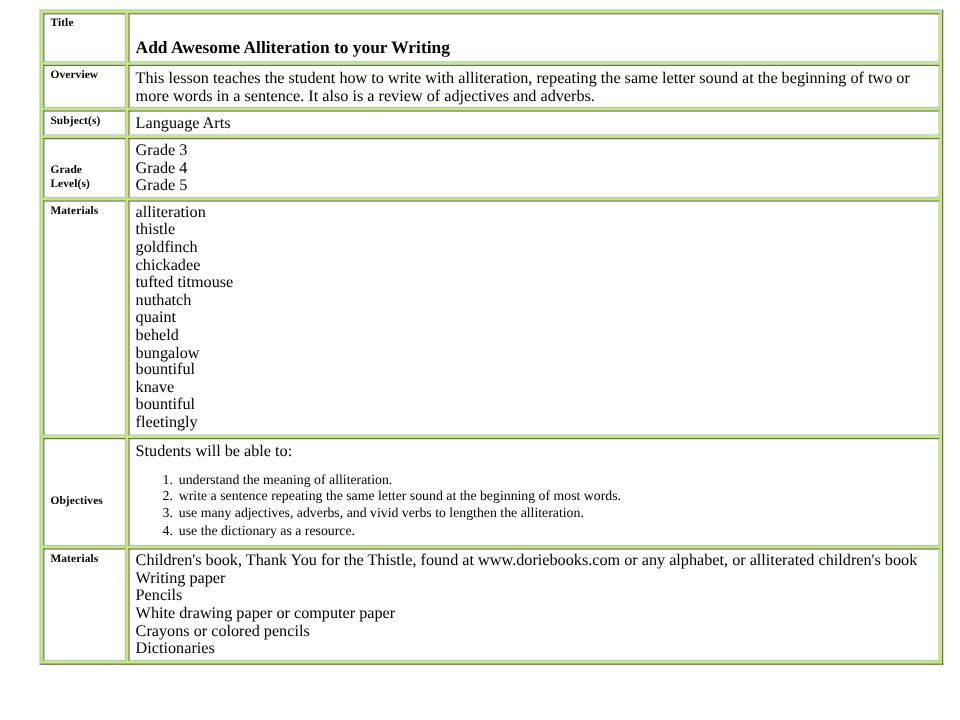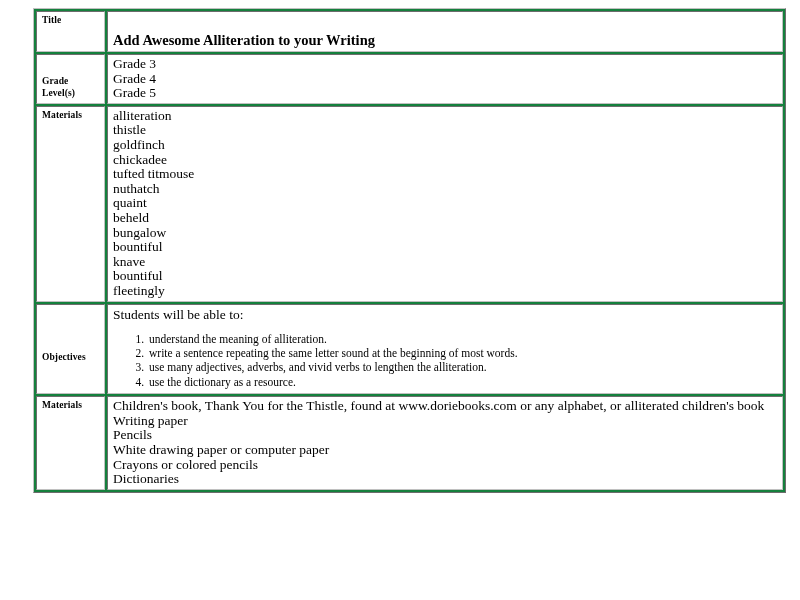--- a/index.html
+++ b/index.html
@@ -17,21 +17,21 @@
   }
   .page {
     padding: 8px 14px 0 33px;
     box-sizing: border-box;
     width: 800px;
   }
   table.lesson {
     width: 753px;
     border-collapse: separate;
     border-spacing: 2px;
-    background: #15803d;
+    background: #bef264;
     border: 1px outset #c0c0c0;
     table-layout: fixed;
   }
   table.lesson > tbody > tr > td {
     border: 1px inset #c0c0c0;
     padding: 2px 4px 2px 5px;
     background: #ffffff;
     vertical-align: top;
   }
   td.label {
@@ -94,21 +94,29 @@
 
 <div class="page">
   <table class="lesson">
     <tbody>
 
       <tr>
         <td class="label">Title</td>
         <td class="value title-val">Add Awesome Alliteration to your Writing</td>
       </tr>
 
+      <tr>
+        <td class="label">Overview</td>
+        <td class="value para">This lesson teaches the student how to write with alliteration, repeating the same letter sound at the beginning of two or more words in a sentence. It also is a review of adjectives and adverbs.</td>
+      </tr>
 
+      <tr>
+        <td class="label">Subject(s)</td>
+        <td class="value">Language Arts</td>
+      </tr>
 
       <tr>
         <td class="label mid">Grade Level(s)</td>
         <td class="value lines">
             <div>Grade 3</div>
             <div>Grade 4</div>
             <div>Grade 5</div>
           </td>
       </tr>
 

